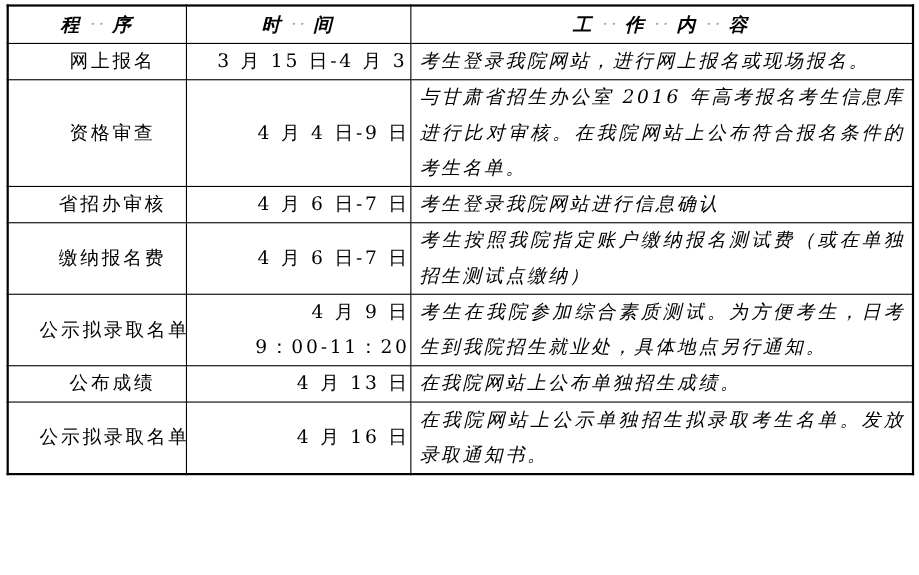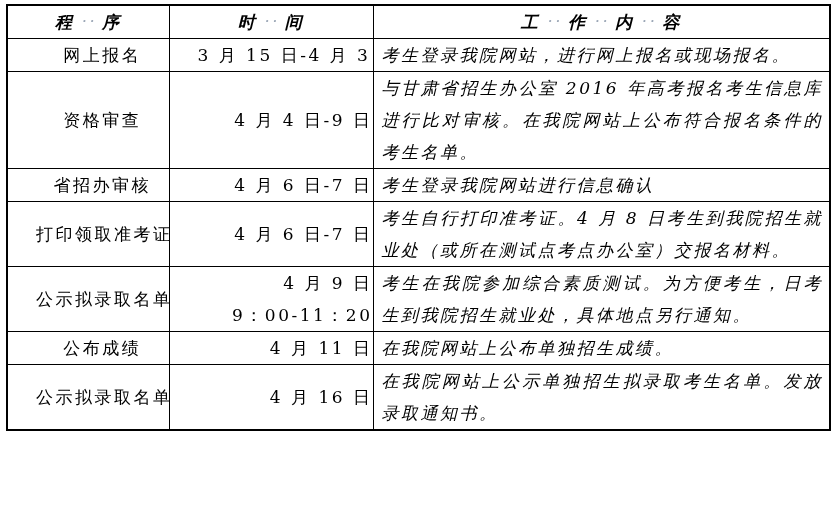--- a/index.html
+++ b/index.html
@@ -98,39 +98,39 @@
     </tr>
     <tr class="row-short">
       <td class="cell-procedure">省招办审核</td>
       <td class="cell-time">
           <div class="time-line">4 月 6 日-7 日</div>
           <div class="time-line"></div>
         </td>
       <td class="cell-content">考生登录我院网站进行信息确认</td>
     </tr>
     <tr class="row-tall">
-      <td class="cell-procedure">打印领取准考证</td>
+      <td class="cell-procedure">缴纳报名费</td>
       <td class="cell-time">
           <div class="time-line">4 月 6 日-7 日</div>
           <div class="time-line"></div>
         </td>
-      <td class="cell-content">考生自行打印准考证。4 月 8 日考生到我院招生就业处（或所在测试点考点办公室）交报名材料。</td>
+      <td class="cell-content">考生按照我院指定账户缴纳报名测试费（或在单独招生测试点缴纳）</td>
     </tr>
     <tr class="row-tall">
       <td class="cell-procedure">公示拟录取名单</td>
       <td class="cell-time">
           <div class="time-line">4 月 9 日</div>
           <div class="time-line">9：00-11：20</div>
         </td>
       <td class="cell-content">考生在我院参加综合素质测试。为方便考生，日考生到我院招生就业处，具体地点另行通知。</td>
     </tr>
     <tr class="row-short">
       <td class="cell-procedure">公布成绩</td>
       <td class="cell-time">
-          <div class="time-line">4 月 11 日</div>
+          <div class="time-line">4 月 13 日</div>
           <div class="time-line"></div>
         </td>
       <td class="cell-content">在我院网站上公布单独招生成绩。</td>
     </tr>
     <tr class="row-tall">
       <td class="cell-procedure">公示拟录取名单</td>
       <td class="cell-time">
           <div class="time-line">4 月 16 日</div>
           <div class="time-line"></div>
         </td>

